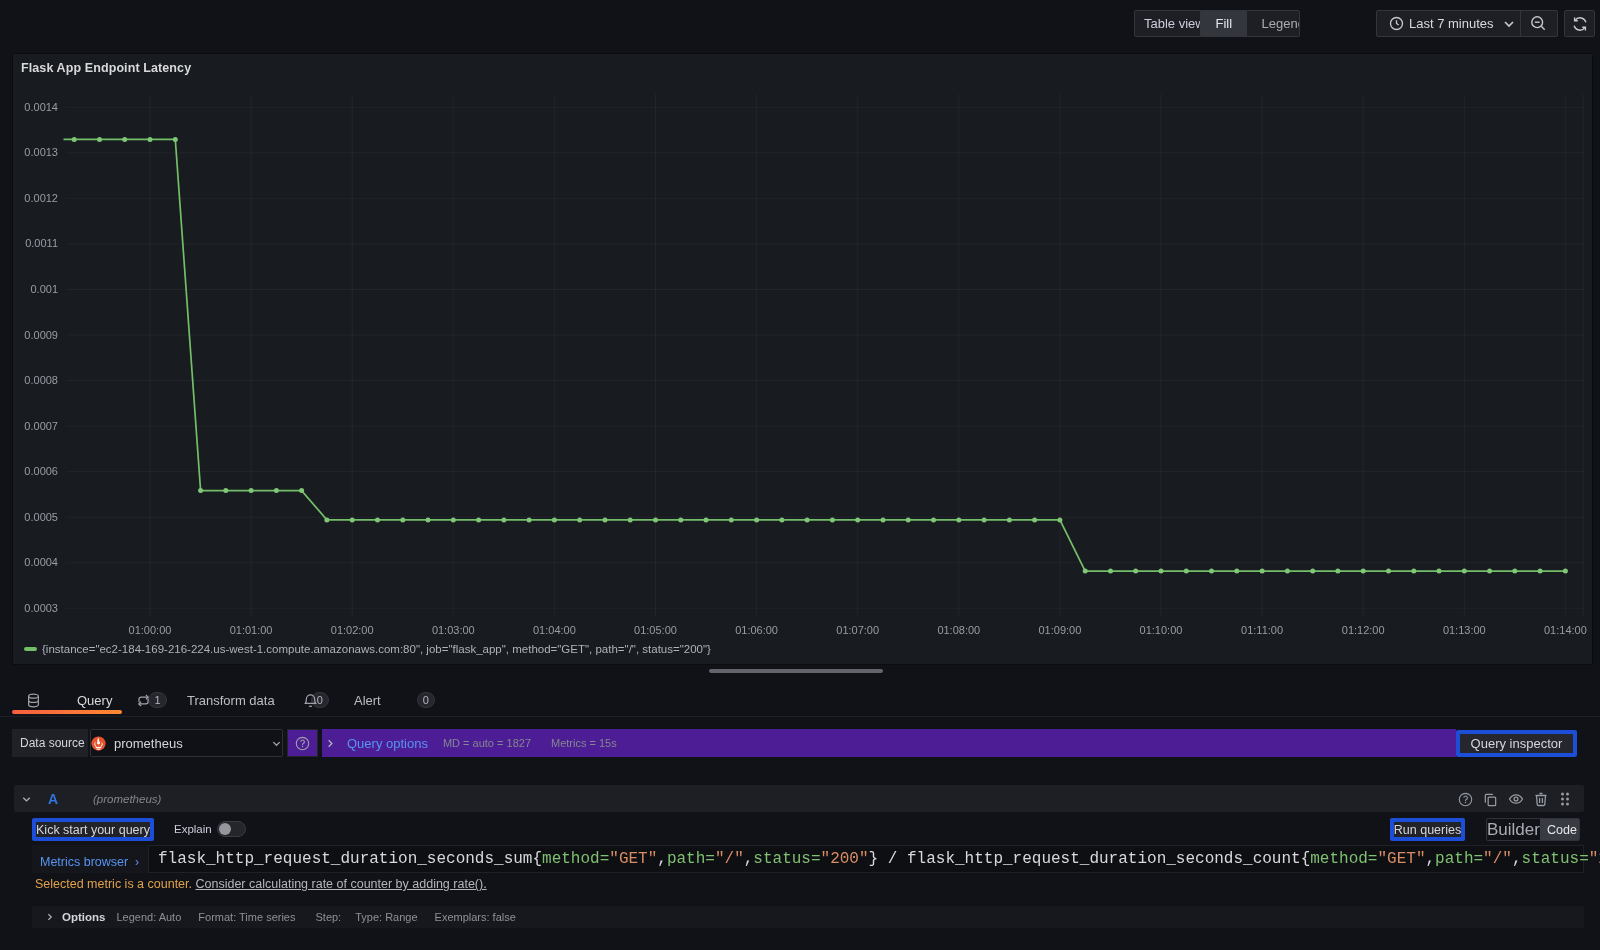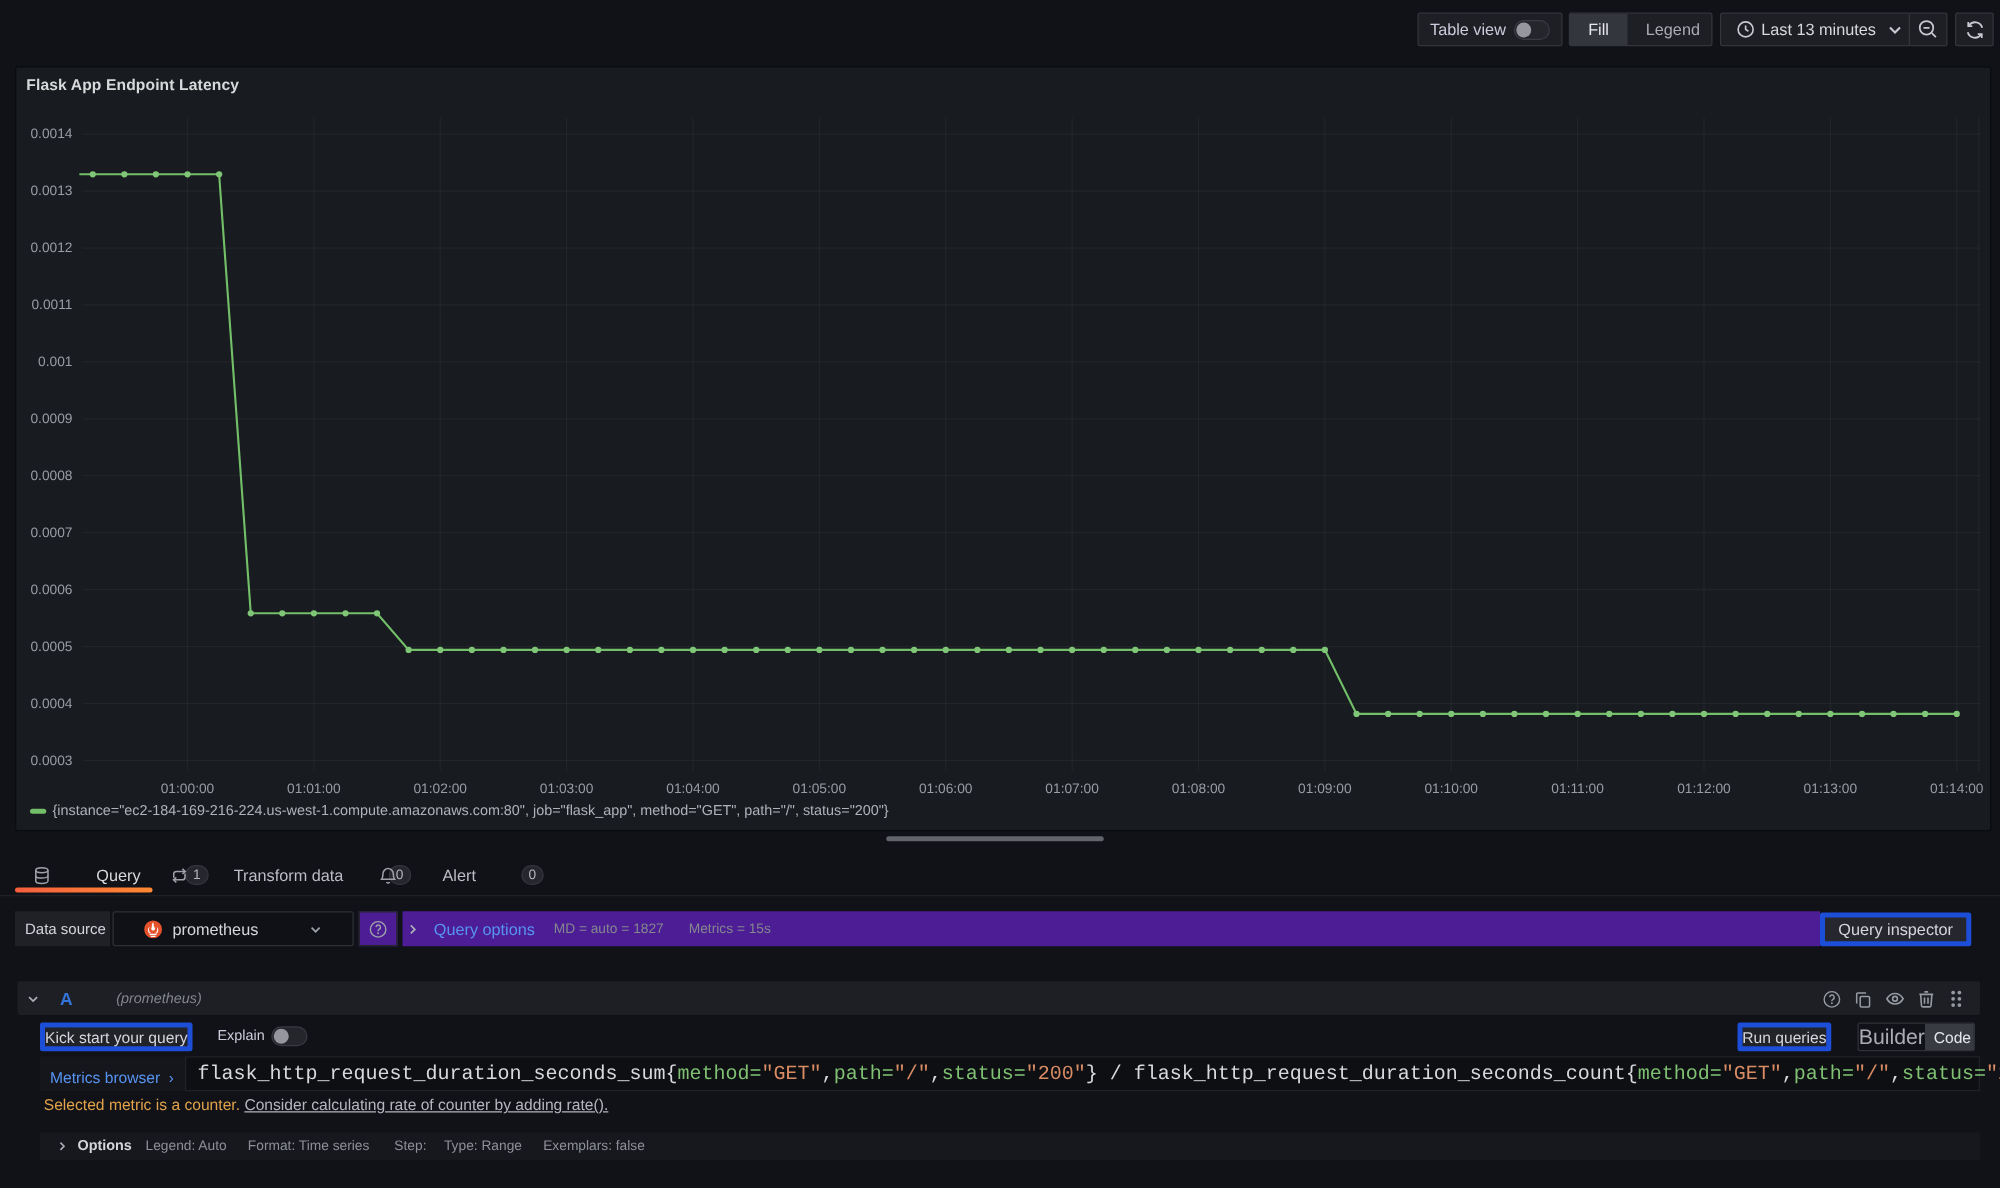--- a/index.html
+++ b/index.html
@@ -45,32 +45,32 @@
 </head>
 <body>
 
 <div class="tbtn" style="left:1134px; width:116px; padding:0 9px; justify-content:space-between;">
   <span>Table view</span>
   <span class="toggle">
       <span class="knob"></span>
     </span>
 </div>
 
-<div class="tbtn" style="left:1255px; width:115px; padding:0; overflow:hidden;">
+<div class="tbtn" style="left:1200px; width:100px; padding:0; overflow:hidden;">
   <span class="seg-sel" style="height:100%; display:flex; align-items:center; padding:0 14.5px;">Fill</span>
   <span style="height:100%; display:flex; align-items:center; padding:0 15px; color:#aaabb4;">Legend</span>
 </div>
 
 <div class="tbtn" style="left:1376px; width:182px; padding:0;">
   <span style="display:flex; align-items:center; padding:0 4px 0 12px; height:100%;">
     <svg class="ic" width="15" height="15" viewBox="0 0 16 16" fill="none" stroke="#c7c8d1" stroke-width="1.4">
       <circle cx="8" cy="8" r="6.4"></circle>
         <path d="M8 4.6V8l2.4 1.6"></path>
     </svg>
-    <span style="margin-left:5px; font-size:13px; font-weight:500; color:#d8d9da;">Last 13 minutes</span>
+    <span style="margin-left:5px; font-size:13px; font-weight:500; color:#d8d9da;">Last 7 minutes</span>
     <svg class="ic" style="margin-left:8px;" width="14" height="14" viewBox="0 0 14 14" fill="none" stroke="#c7c8d1" stroke-width="1.7">
       <path d="M3 5l4 4 4-4"></path>
     </svg>
   </span>
   <span style="width:1px; height:100%; background:#33353b;"></span>
   <span style="flex:1; display:flex; align-items:center; justify-content:center; height:100%;">
     <svg class="ic" width="17" height="17" viewBox="0 0 17 17" fill="none" stroke="#c7c8d1" stroke-width="1.4">
       <circle cx="7.2" cy="7.2" r="5.4"></circle>
         <path d="M11.3 11.3l3.4 3.4"></path>
         <path d="M4.8 7.2h4.8"></path>
@@ -242,21 +242,21 @@
     </svg>
     <span style="margin-left:8px; color:#bcbdc5;">Alert</span>
     <span class="badge">0</span>
   </div>
 </div>
 <div id="tabline"></div>
 
 <div class="dsbox" style="left:12px; width:76px; padding-left:8px; background:#202127;">
   <span style="font-size:12px; font-weight:500; color:#d5d6dc;">Data source</span>
 </div>
-<div class="fieldbox" style="left:90px; width:193px; padding:0 24px;">
+<div class="fieldbox" style="left:90px; width:193px; padding:0 0;">
   <svg class="ic" width="15" height="15" viewBox="0 0 16 16">
     <circle cx="8" cy="8" r="7.6" fill="#e6522c"></circle>
     <path fill="#fff" d="M8 1.9c.6 1.1.5 1.9.55 2.7.06.95 1.05 1.7 1.05 2.9 0 .85-.72 1.55-1.6 1.55s-1.6-.7-1.6-1.55c0-.67.42-1.24.48-1.95.05-.55-.08-1.1.14-1.8.22-.75.6-1.2.98-1.85z"></path>
     <path fill="#fff" d="M4.8 5.8c.3.8-.35 1.45-.35 2.45 0 1.95 1.6 3.1 3.55 3.1s3.55-1.15 3.55-3.1c0-.7-.45-1.45-.35-2.2.75.75 1.2 1.7 1.2 2.75 0 .95-.4 1.8-1.05 2.45H4.65A3.6 3.6 0 0 1 3.6 8.8c0-1.15.45-2.25 1.2-3z"></path>
     <rect x="5" y="11.7" width="6" height="1.1" fill="#fff"></rect>
     <rect x="5.9" y="13.4" width="4.2" height="1.1" fill="#fff"></rect>
   </svg>
   <span style="margin-left:8px; font-size:13px; color:#d5d6dc;">prometheus</span>
   <svg class="ic" style="margin-left:auto;" width="11" height="11" viewBox="0 0 12 12" fill="none" stroke="#9fa1aa" stroke-width="1.5">
     <path d="M2.5 4.5L6 8l3.5-3.5"></path>

